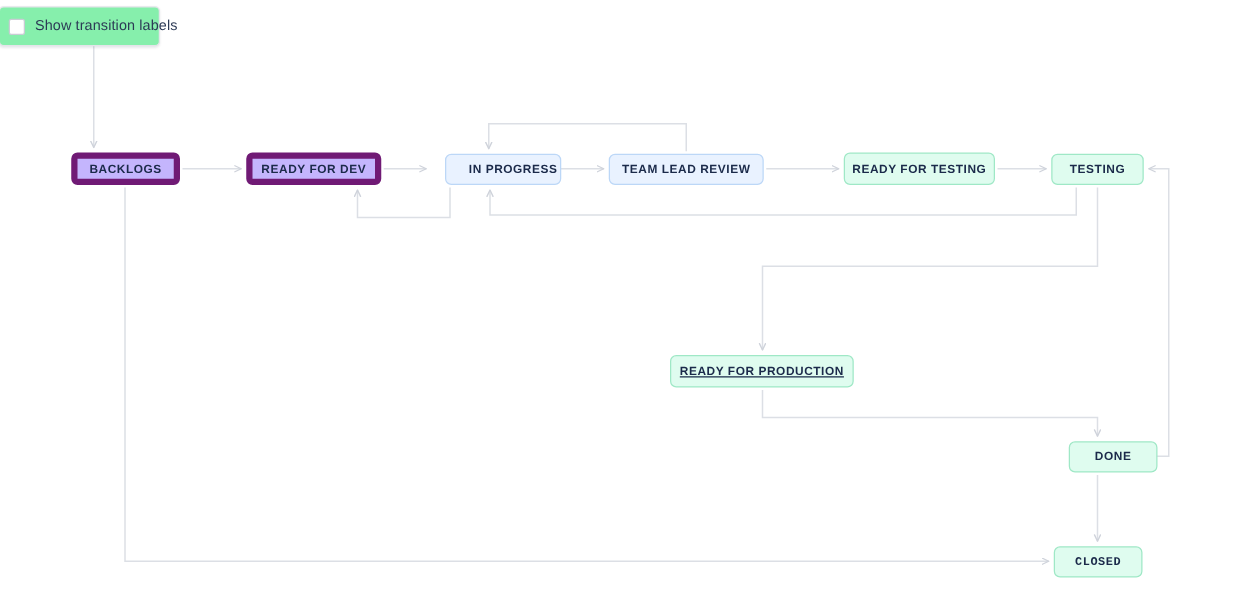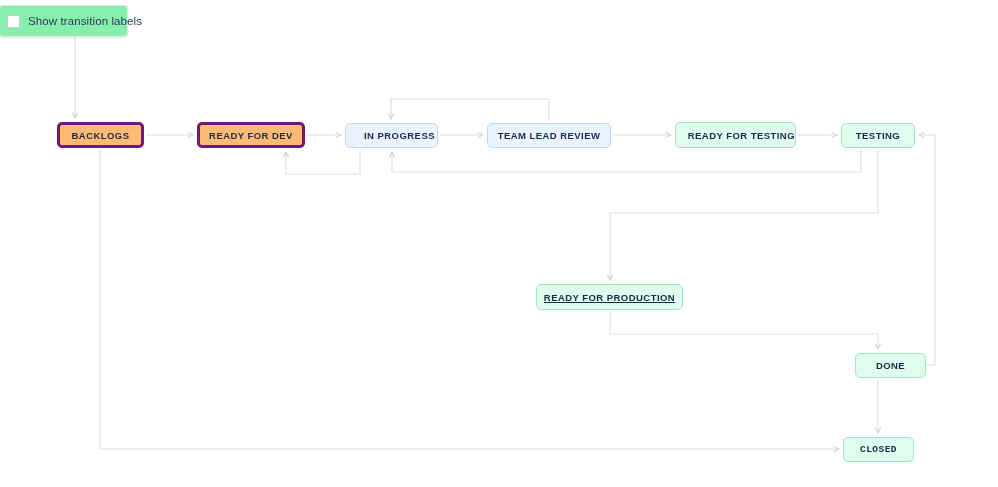--- a/index.html
+++ b/index.html
@@ -18,21 +18,21 @@
     box-sizing:border-box;
     display:flex;align-items:center;justify-content:center;
     border-radius:5px;
     font-size:9.5px;
     font-weight:bold;
     letter-spacing:.45px;
     color:#1b2a4a;
     white-space:nowrap;
     user-select:none;
   }
-  .node.gray{background:#fdba74;border:3px solid #701a75;}
+  .node.gray{background:#c4b5fd;border:5px solid #701a75;}
   .node.blue{background:#e9f2ff;border:1px solid #bcd7f7;}
   .node.green{background:#dffcef;border:1px solid #9fe8c6;}
 
   .start-circle{
     position:absolute;
     border-radius:50%;
     background:#1f2d4d;
   }
 
   .panel{
@@ -109,29 +109,29 @@
   <div class="start-circle" style="left:61px;top:7px;width:28px;height:28px;"></div>
 
   <div class="node gray" style="left:57px;top:122px;width:87px;height:26px;">
     <span>BACKLOGS</span>
   </div>
 
   <div class="node gray" style="left:197px;top:122px;width:108px;height:26px;">
     <span>READY FOR DEV</span>
   </div>
 
-  <div class="node blue" style="left:345px;top:123px;width:93px;height:25px;padding-left:16px;">
+  <div class="node blue" style="left:356px;top:123px;width:93px;height:25px;padding-left:16px;">
     <span>IN PROGRESS</span>
   </div>
 
   <div class="node blue" style="left:487px;top:123px;width:124px;height:25px;">
     <span>TEAM LEAD REVIEW</span>
   </div>
 
-  <div class="node green" style="left:675px;top:122px;width:121px;height:26px;justify-content:flex-end;">
+  <div class="node green" style="left:675px;top:122px;width:121px;height:26px;">
     <span>READY FOR TESTING</span>
   </div>
 
   <div class="node green" style="left:841px;top:123px;width:74px;height:25px;">
     <span>TESTING</span>
   </div>
 
   <div class="node green" style="left:536px;top:284px;width:147px;height:26px;text-decoration:underline;">
     <span>READY FOR PRODUCTION</span>
   </div>

